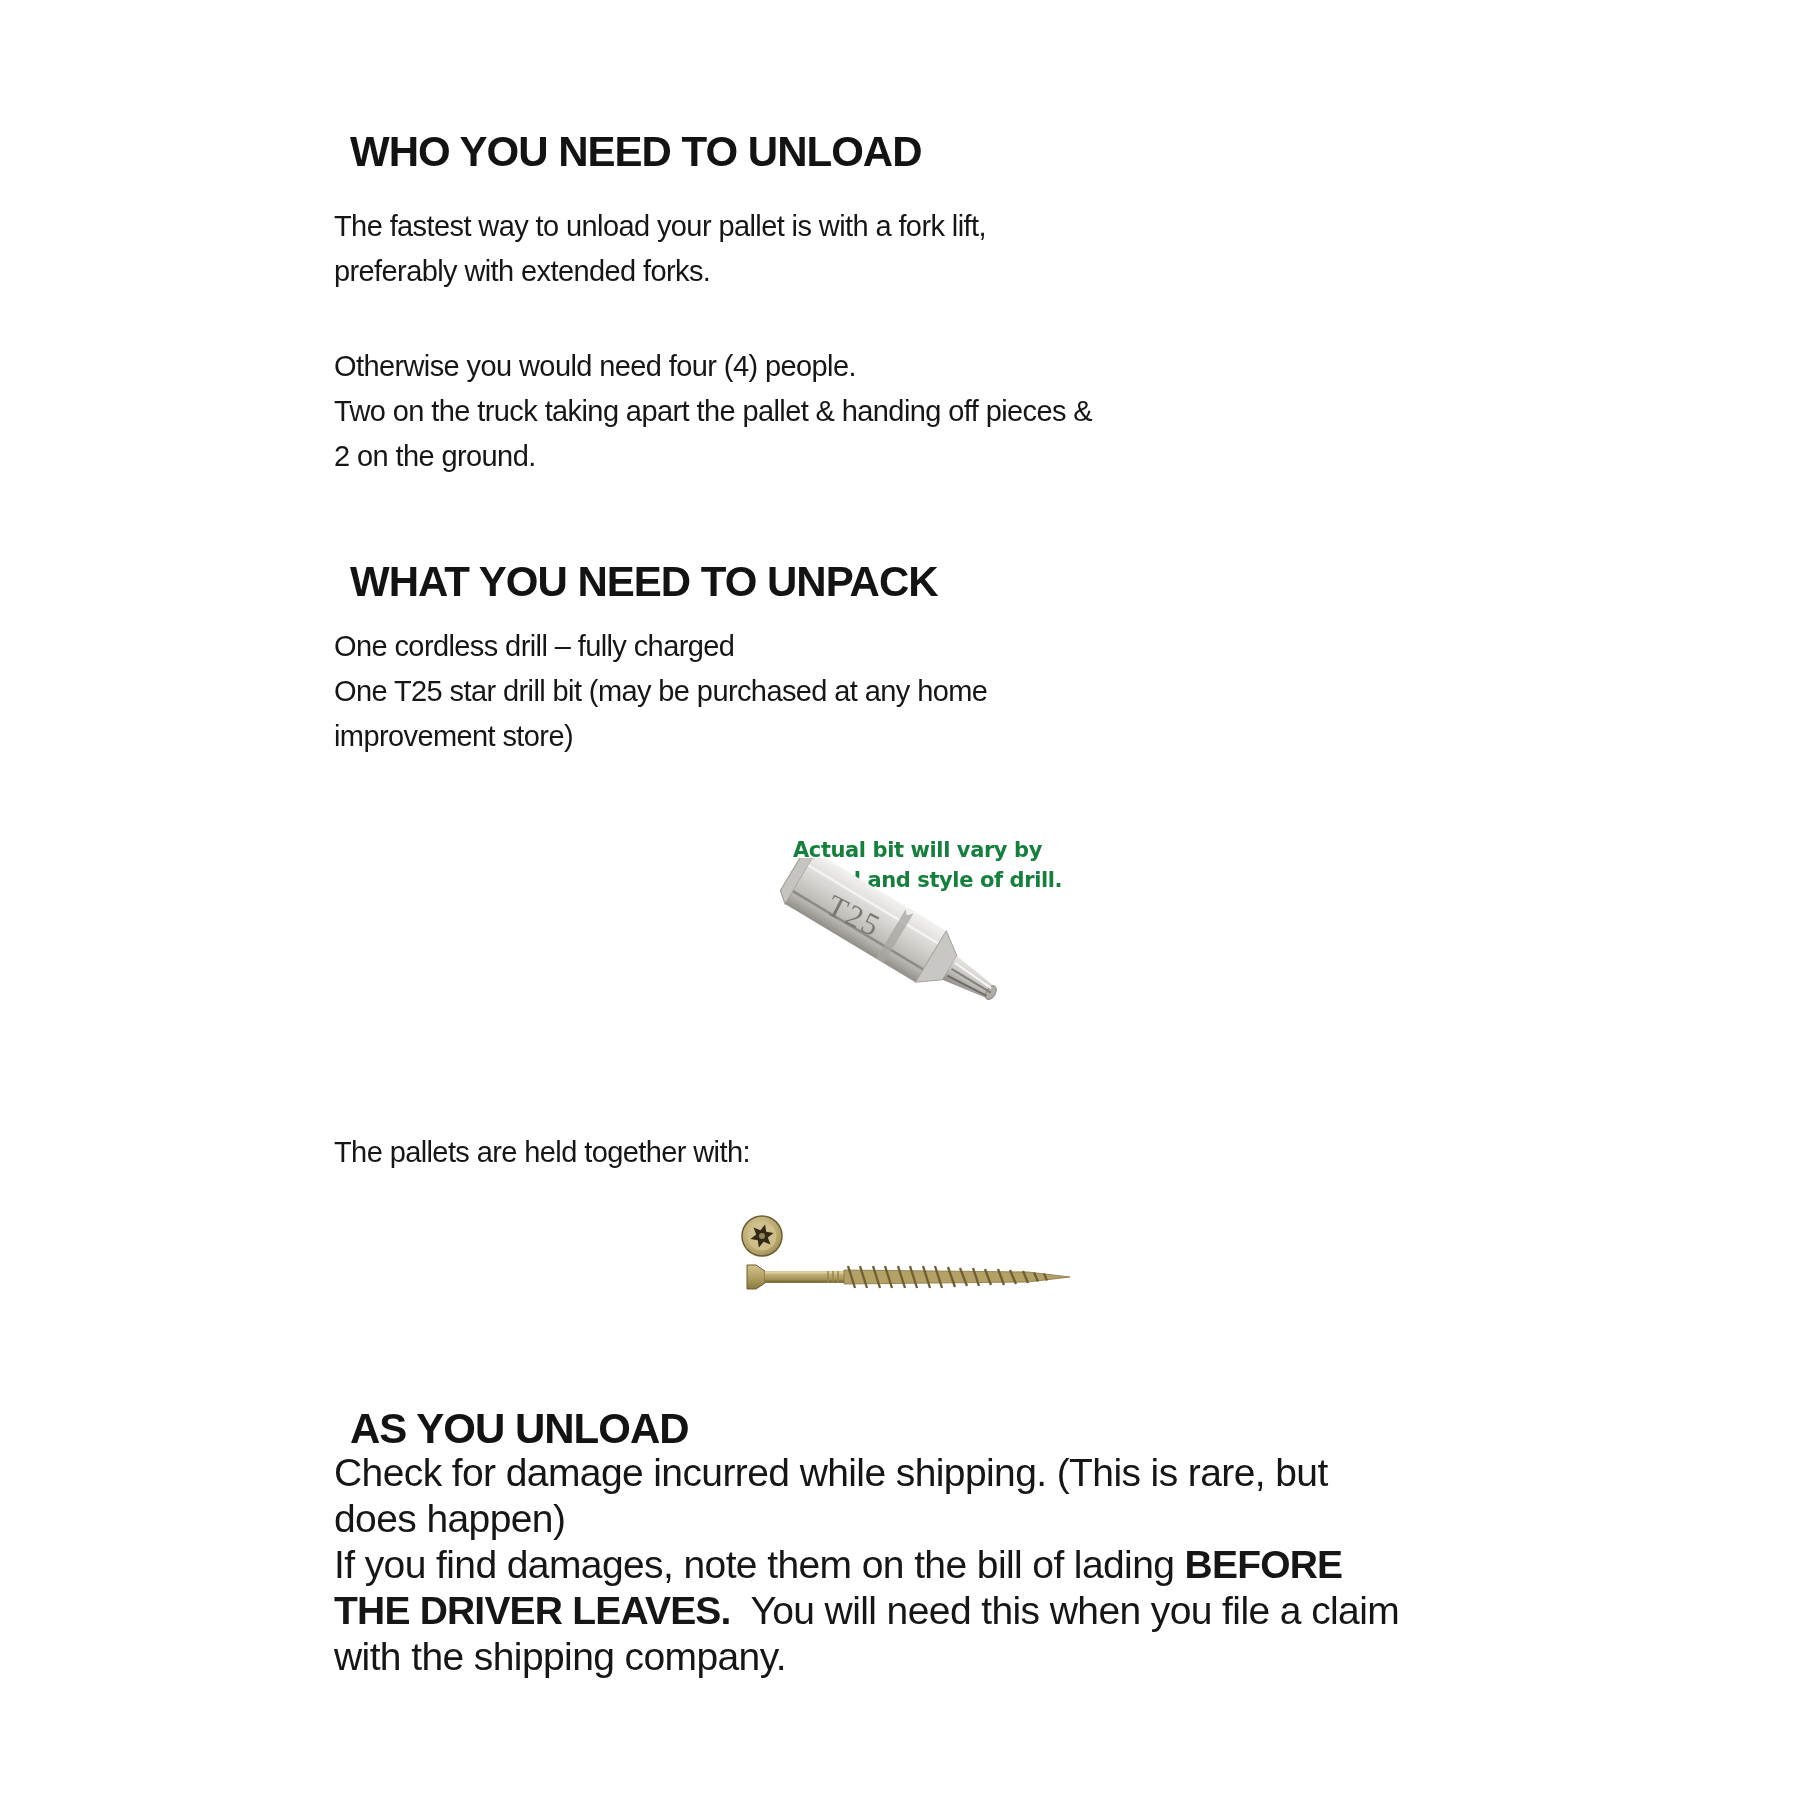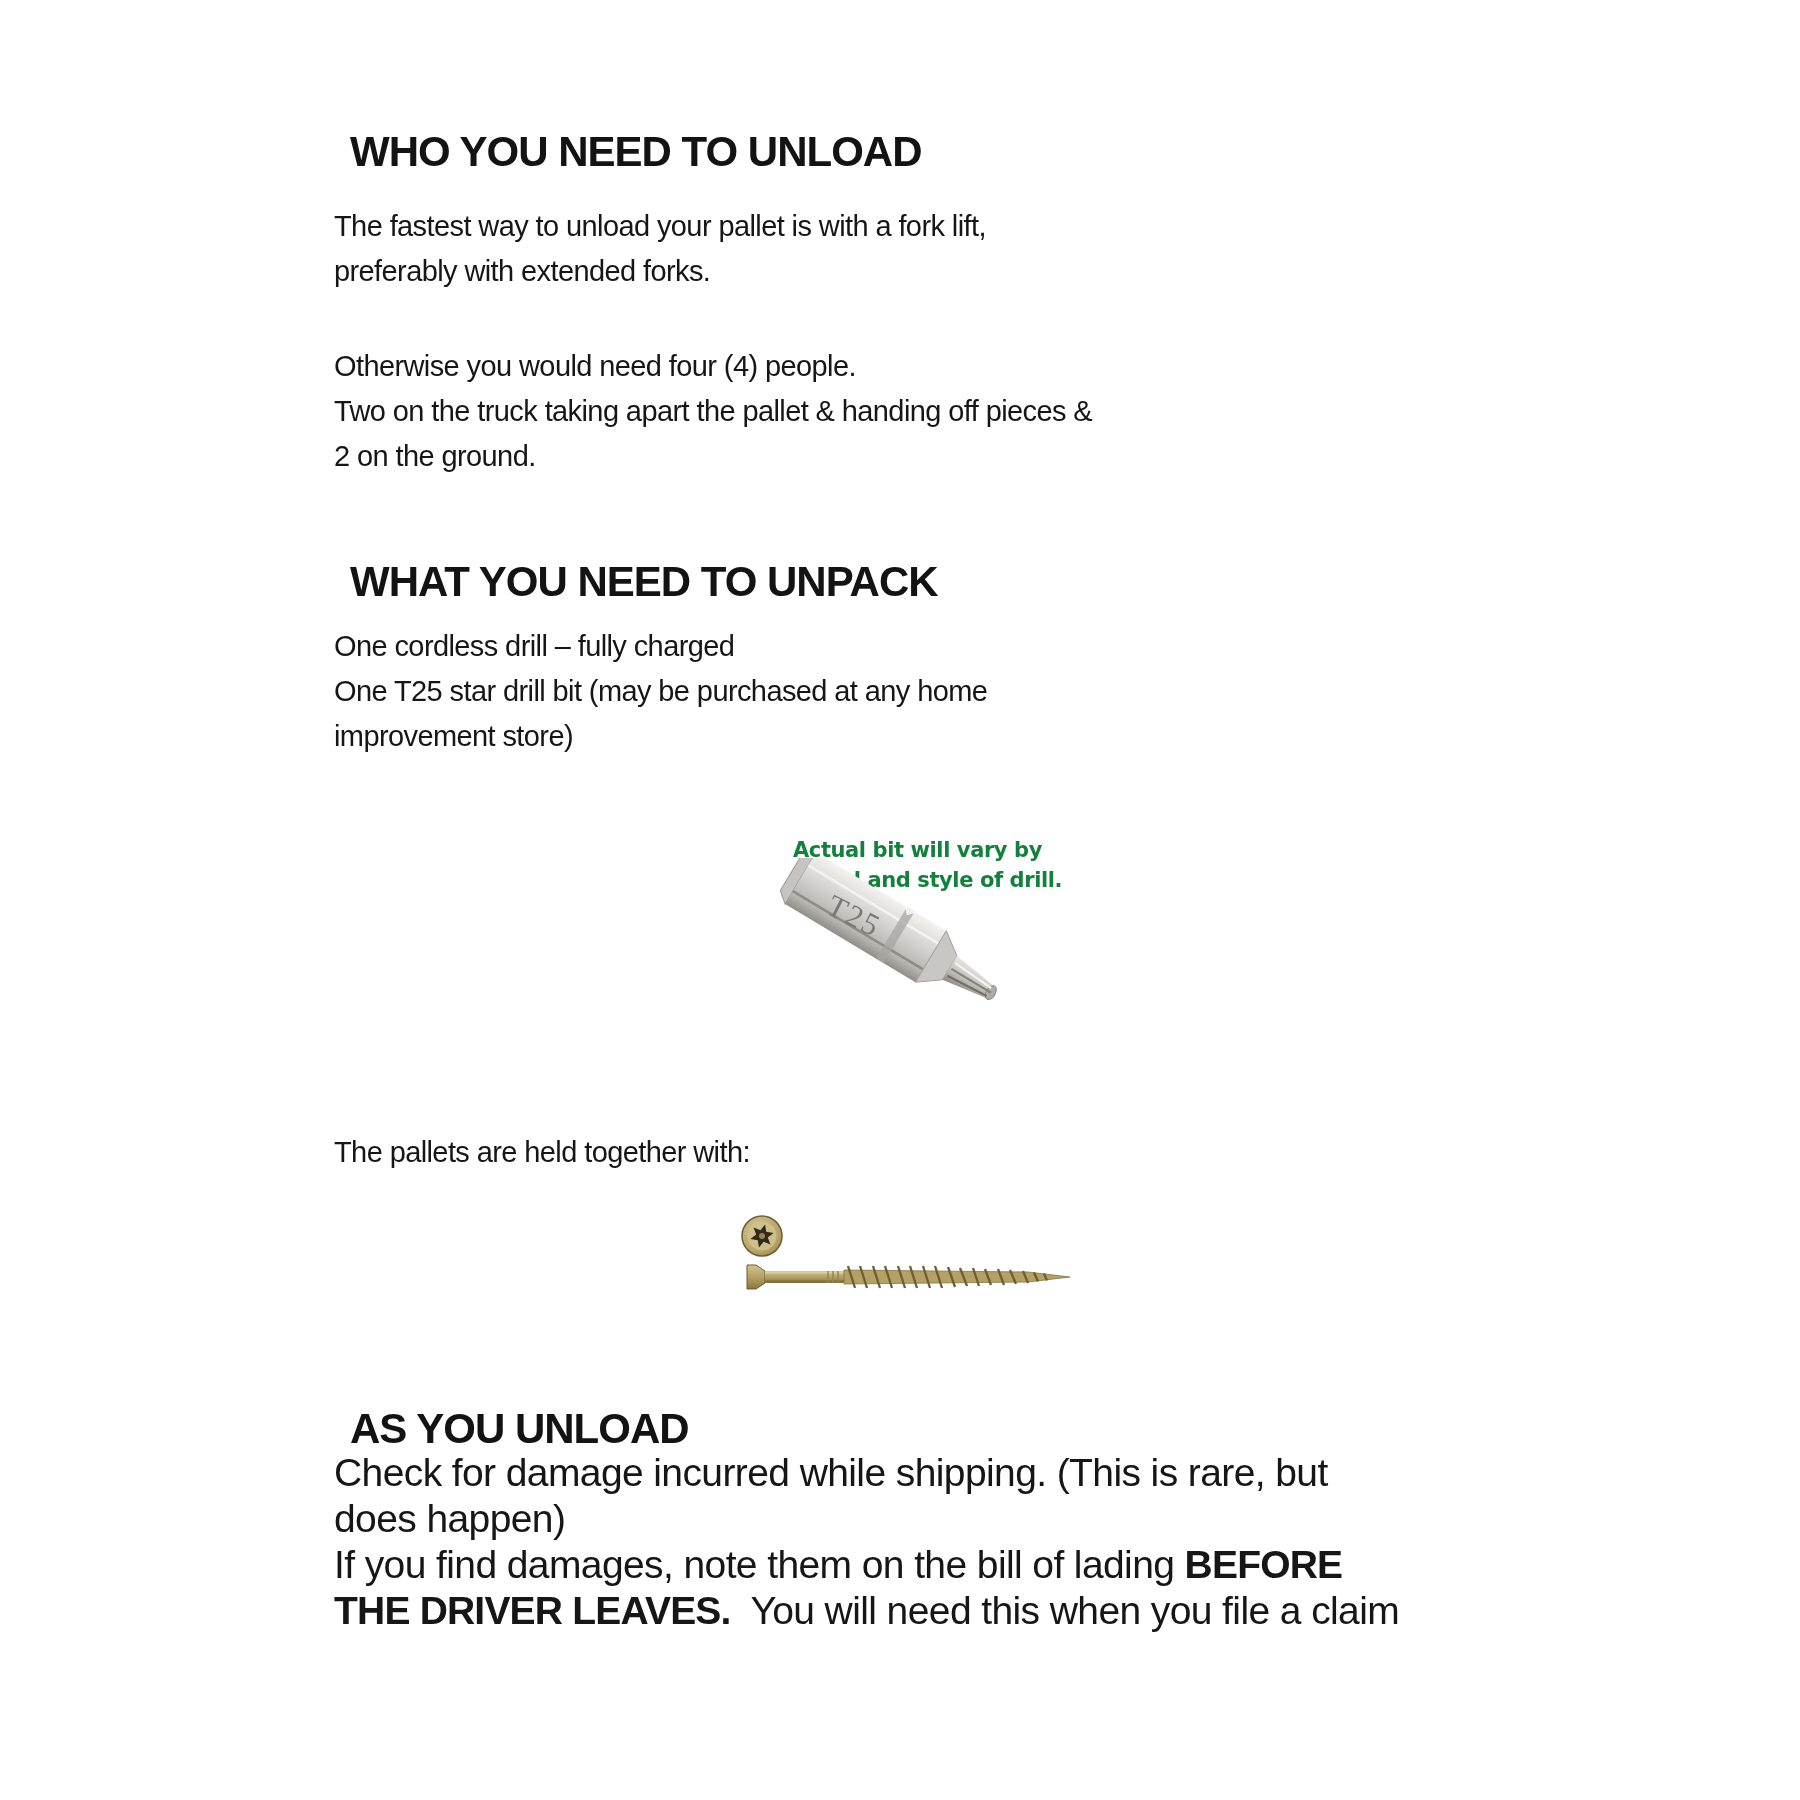--- a/index.html
+++ b/index.html
@@ -179,13 +179,14 @@
   </g>
 </svg>
 
 <h2 class="heading" style="top:1389px">AS YOU UNLOAD</h2>
 
 <div class="para-rich" style="top:1450px">
   <div>Check for damage incurred while shipping. (This is rare, but</div>
   <div>does happen)</div>
   <div><span>If you find damages, note them on the bill of lading </span><b>BEFORE</b></div>
   <div><b>THE DRIVER LEAVES.</b><span>  You will need this when you file a claim</span></div>
+  <div>with the shipping company.</div>
 </div>
 
 </body></html>

